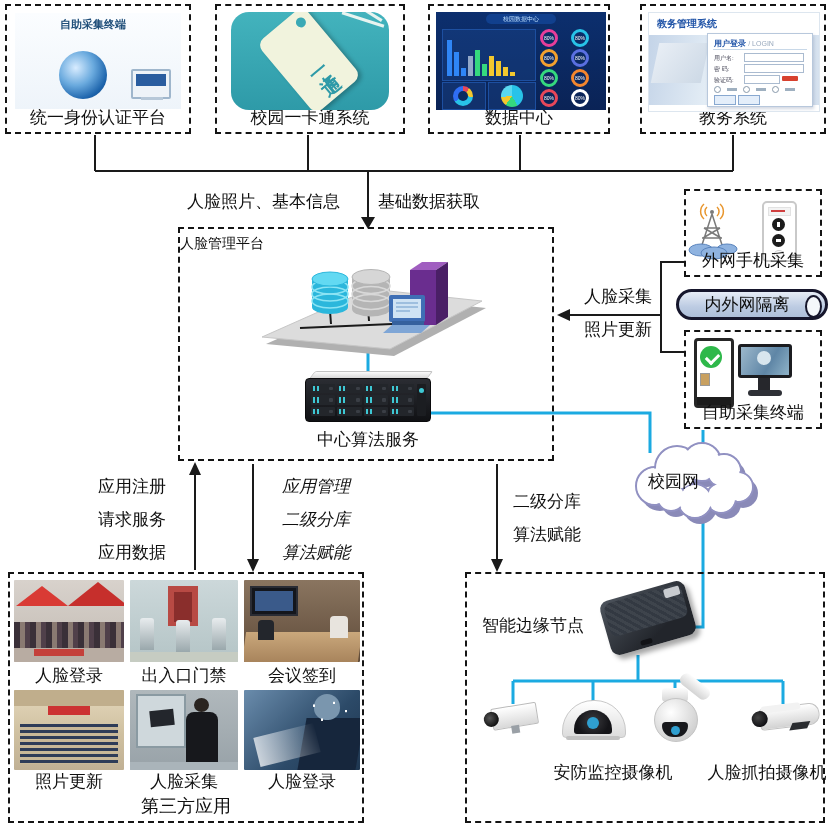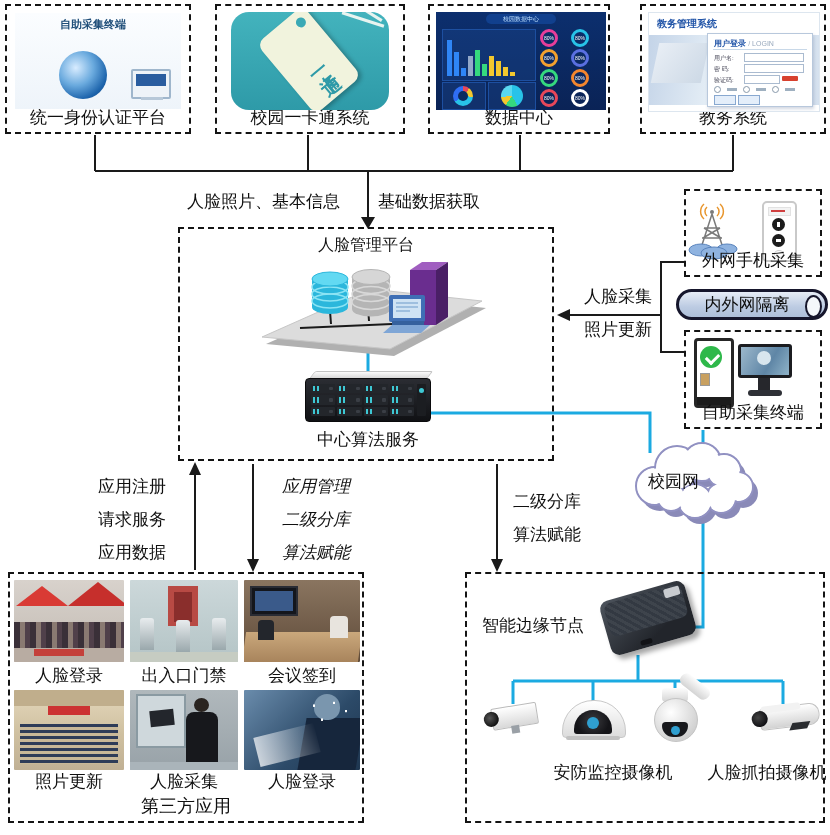--- a/index.html
+++ b/index.html
@@ -274,21 +274,21 @@
         <div class="abs" style="left:30px;top:61px;width:20px;height:8px;background:#e4eefa;border:1px solid #88a8d0;"></div>
       </div>
     </div>
     <div class="boxlabel">教务系统</div>
   </div>
 
   <div class="lbl" style="left:187px;top:192px;">人脸照片、基本信息</div>
   <div class="lbl" style="left:378px;top:192px;">基础数据获取</div>
 
   <div class="dashbox" style="left:178px;top:227px;width:376px;height:234px;">
-    <div class="abs" style="left:0;right:0;top:6px;text-align:center;font-size:16px;">人脸管理平台</div>
+    <div class="abs" style="left:0;right:0;top:6px;font-size:14px;">人脸管理平台</div>
   </div>
   <div class="rack-lid"></div>
   <div class="rack">
     <div class="bays">
       <div class="bay"></div>
         <div class="bay"></div>
         <div class="bay"></div>
         <div class="bay"></div>
       <div class="bay"></div>
         <div class="bay"></div>

